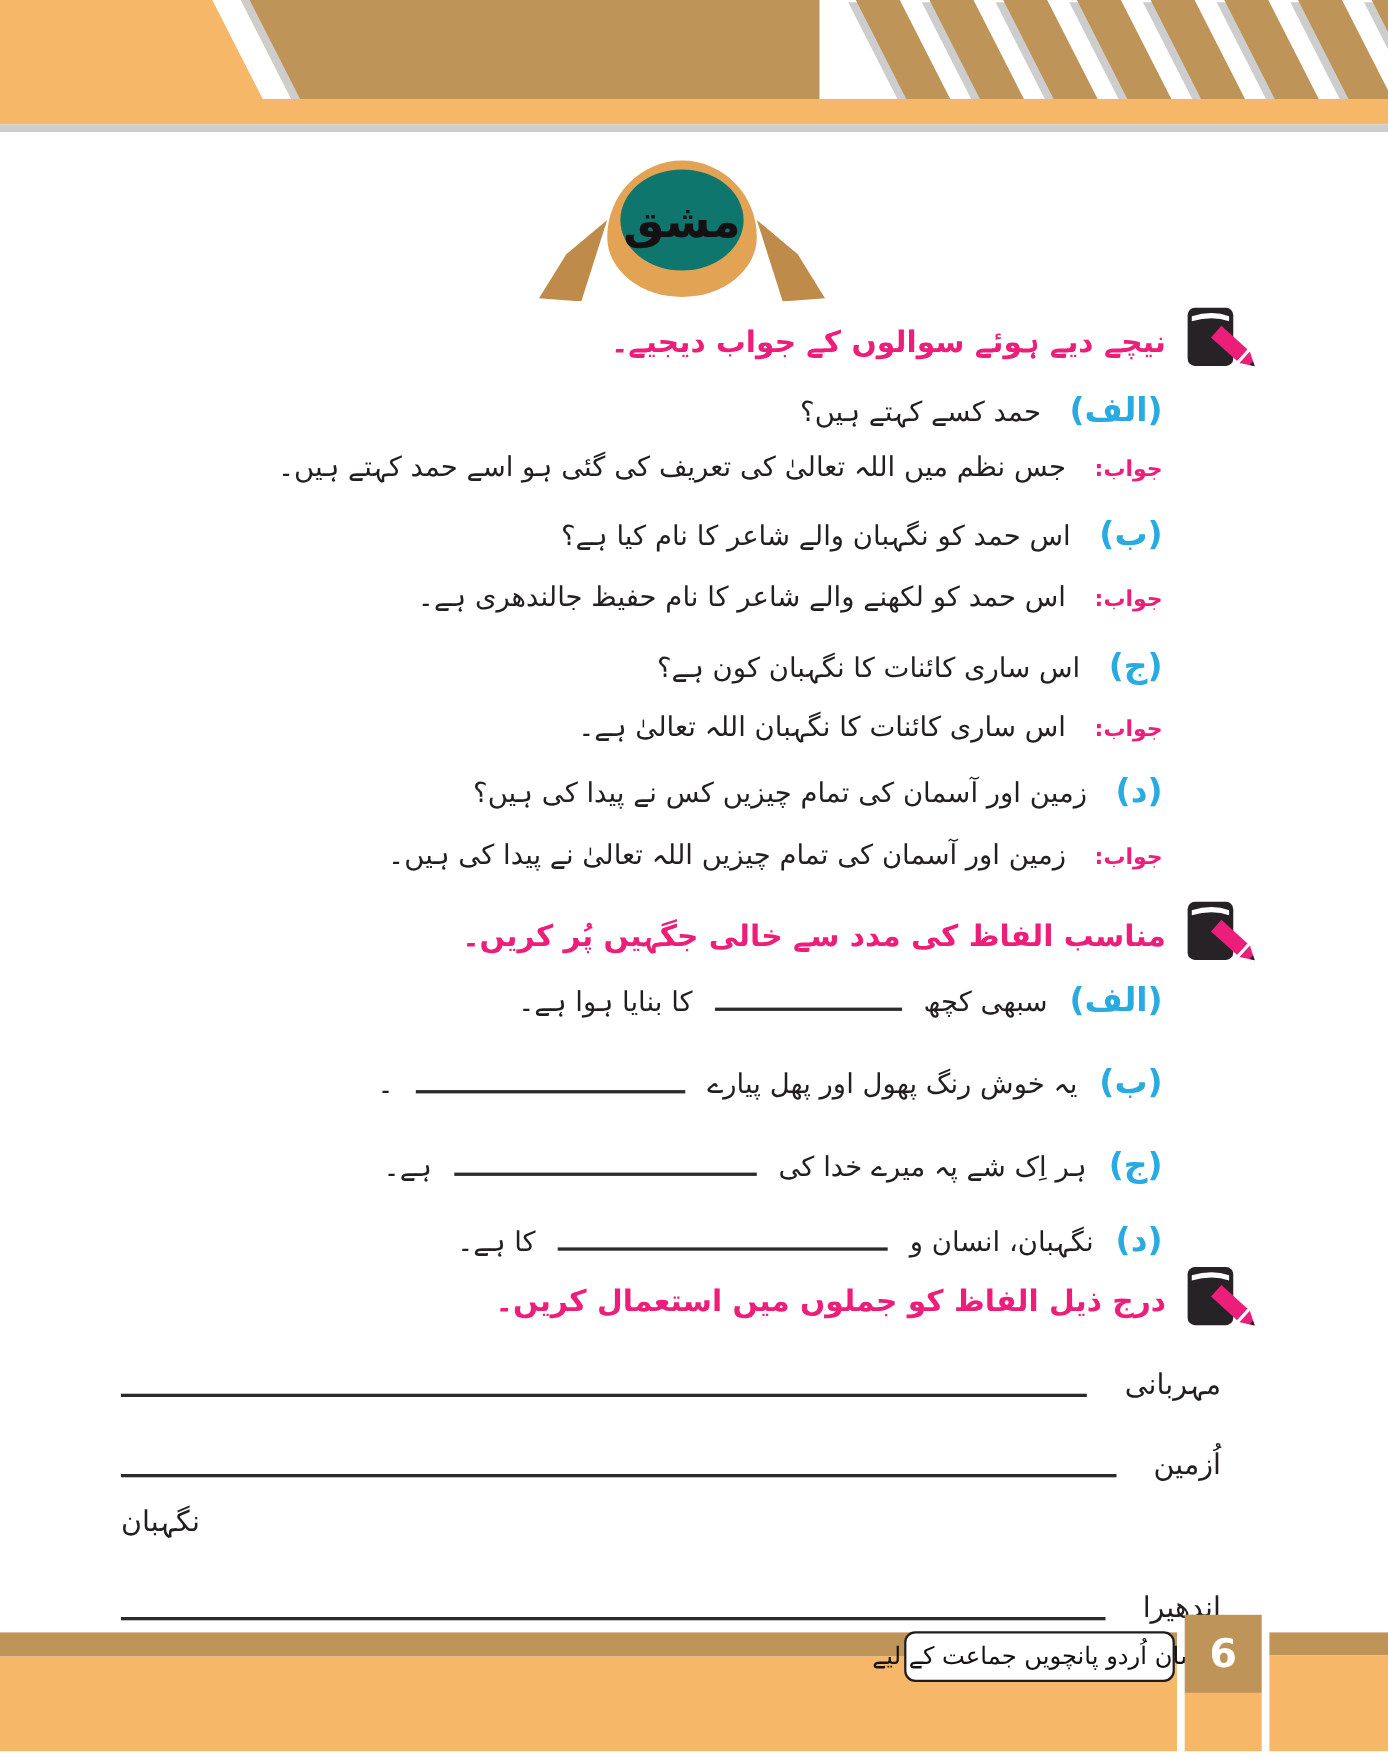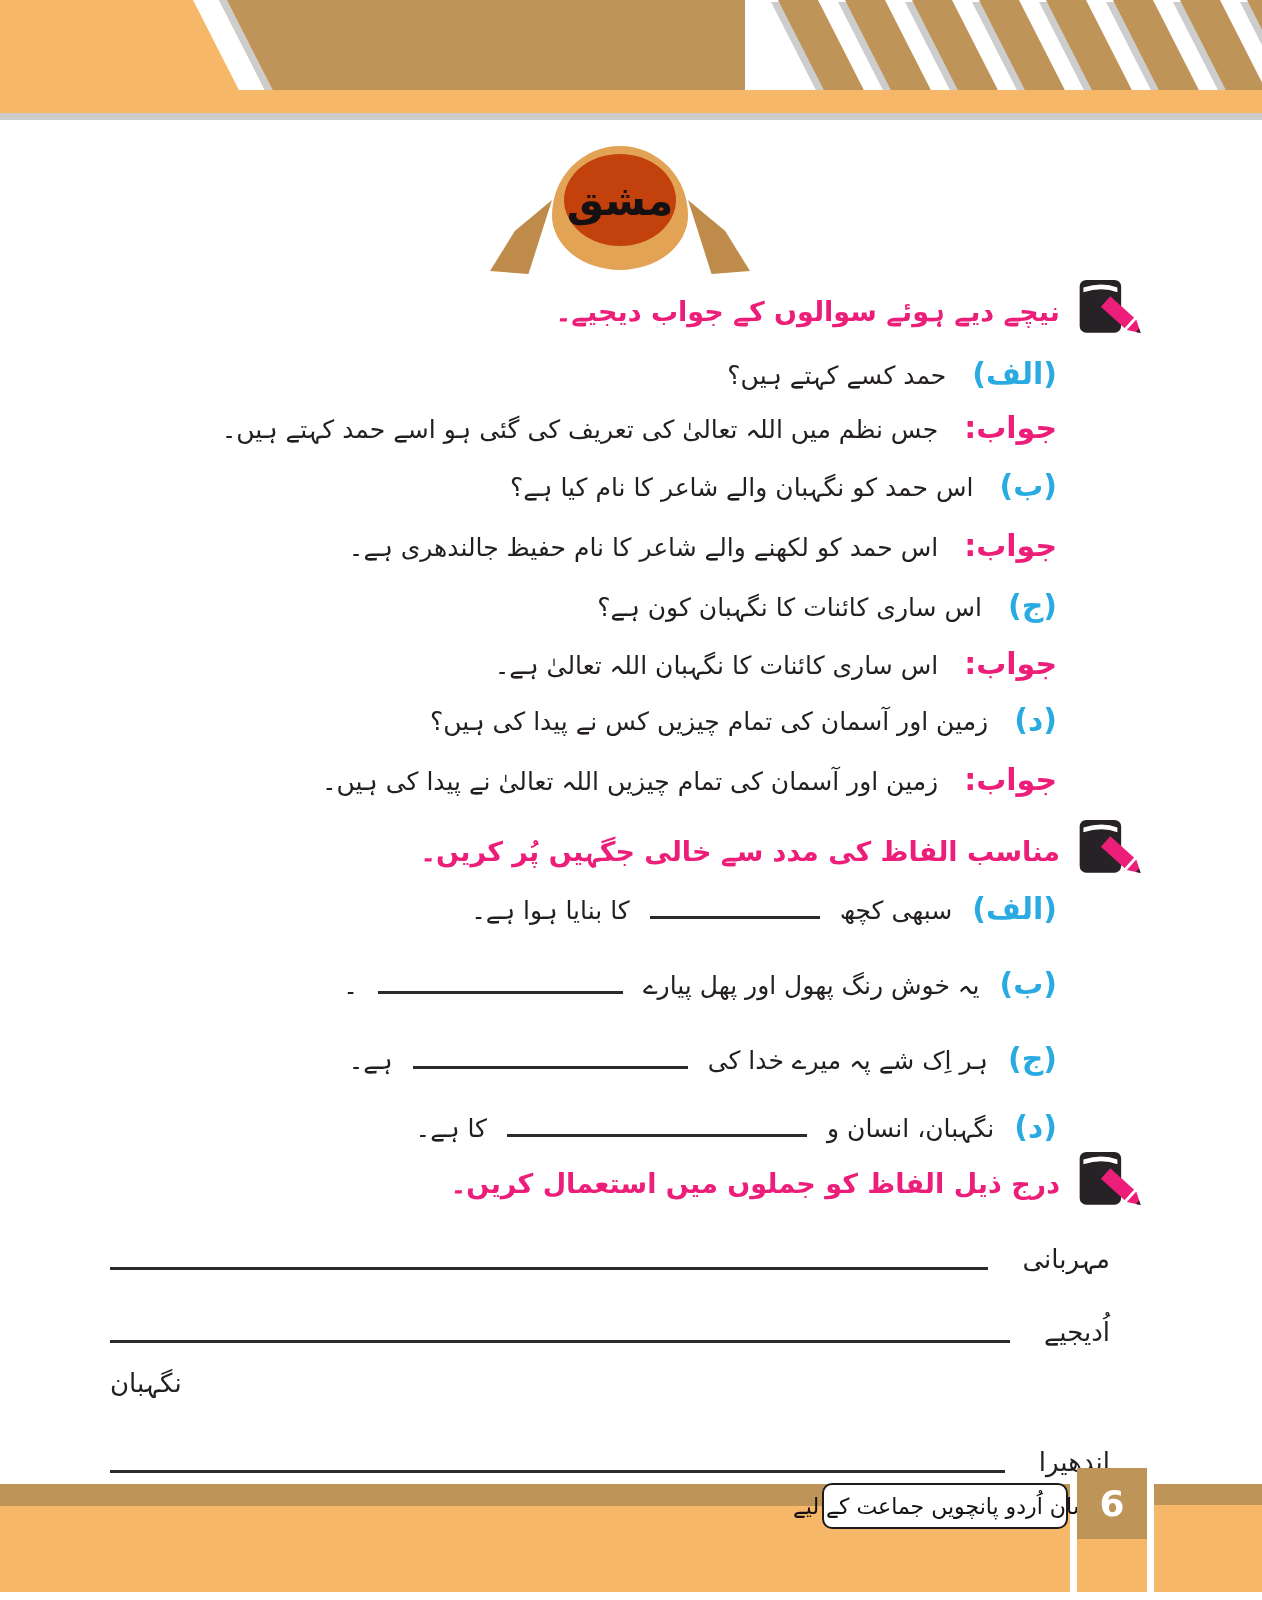--- a/index.html
+++ b/index.html
@@ -24,35 +24,35 @@
   .s1{left:33px}.s2{left:100px}.s3{left:167px}.s4{left:234px}
   .s5{left:301px}.s6{left:368px}.s7{left:435px}.s8{left:502px}
 
   
   .badge{position:absolute;top:146px;left:490px;width:260px;height:128px;}
   .ribbon{position:absolute;bottom:0;width:62px;height:74px;background:#BE8B4A;}
   .ribbon-left{left:0;clip-path:polygon(100% 0,62% 100%,0 96%,40% 42%);}
   .ribbon-right{right:0;clip-path:polygon(0 0,60% 42%,100% 96%,38% 100%);}
   .badge-egg{position:absolute;left:62px;top:0;width:136px;height:124px;background:#E2A355;
         border-radius:50% 50% 50% 50% / 56% 56% 44% 44%;}
-  .badge-inner{position:absolute;left:12px;top:8px;width:112px;height:92px;background:#c2410c;
+  .badge-inner{position:absolute;left:12px;top:8px;width:112px;height:92px;background:#0f766e;
         border-radius:50%;display:flex;align-items:center;justify-content:center;}
   .badge-title{font-size:42px;font-weight:bold;color:#151113;}
 
   
   .sec-head{position:absolute;right:112px;height:66px;display:flex;direction:rtl;
         align-items:center;gap:4px;}
   .sec-title{font-size:27px;font-weight:600;color:#EC1E79;white-space:nowrap;}
   .book-icon{width:86px;height:66px;flex:0 0 auto;}
 
   
   .qa-row{position:absolute;right:205px;display:flex;direction:rtl;align-items:baseline;
         gap:26px;white-space:nowrap;}
   .q-label{font-size:30px;font-weight:600;color:#29ABE2;}
-  .a-label{font-size:30px;font-weight:600;color:#EC1E79;}
+  .a-label{font-size:20px;font-weight:600;color:#EC1E79;}
   .q-text,.a-text{font-size:25px;color:#231f20;}
 
   
   .blank-row{position:absolute;right:205px;display:flex;direction:rtl;align-items:baseline;
         gap:20px;white-space:nowrap;}
   .blank-line{display:inline-block;height:26px;border-bottom:3px solid #2b2b2b;}
   .bl-1{width:170px}.bl-2{width:245px}.bl-3{width:275px}.bl-4{width:300px}
 
   
   .word-row{position:absolute;right:152px;left:110px;height:54px;display:flex;direction:rtl;
@@ -204,21 +204,21 @@
         <use href="#bookpencil"></use>
       </svg>
     <span class="sec-title urdu">درج ذیل الفاظ کو جملوں میں استعمال کریں۔</span>
   </div>
 
   <div class="word-row" style="top:1222px;">
     <span class="word urdu">مہربانی</span>
     <div class="write-line"></div>
   </div>
   <div class="word-row" style="top:1295px;">
-    <span class="word urdu">اُدیجیے</span>
+    <span class="word urdu">اُزمین</span>
     <div class="write-line"></div>
   </div>
   <div class="word-row" style="top:1368px;flex-direction:column;">
     <span class="word urdu">نگہبان</span>
     <div class="write-line"></div>
   </div>
   <div class="word-row" style="top:1425px;">
     <span class="word urdu">اندھیرا</span>
     <div class="write-line"></div>
   </div>

